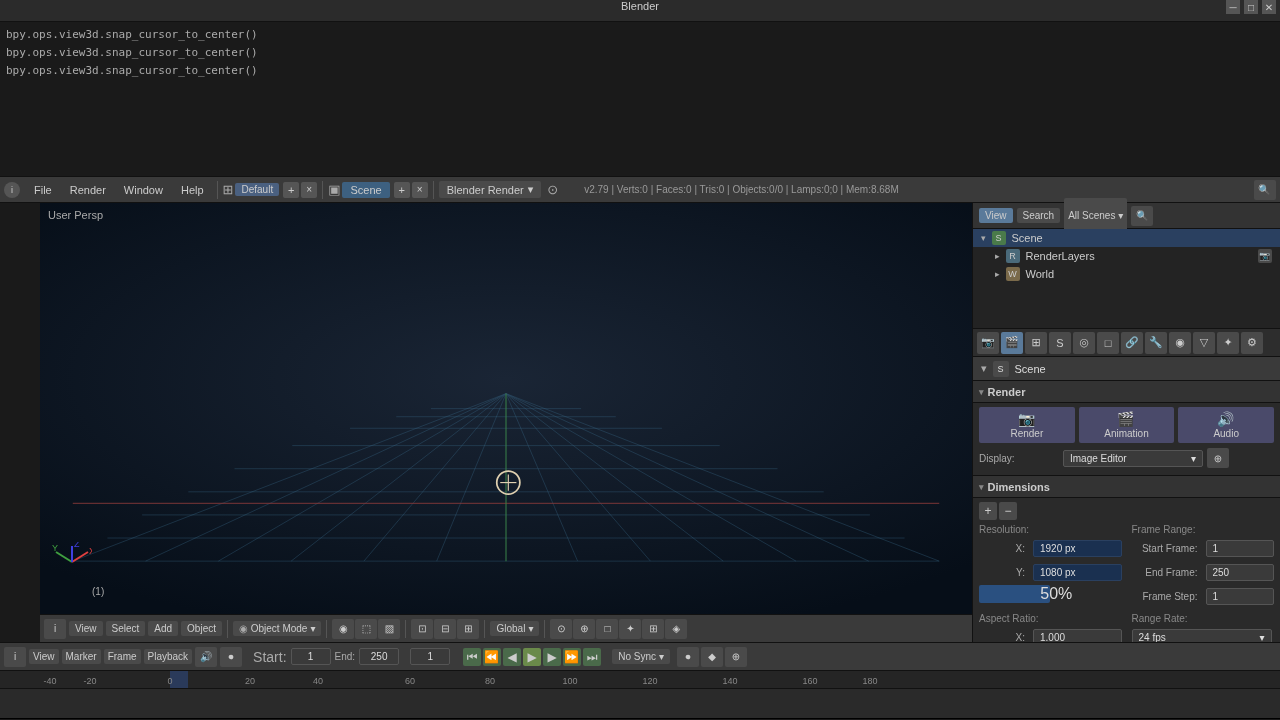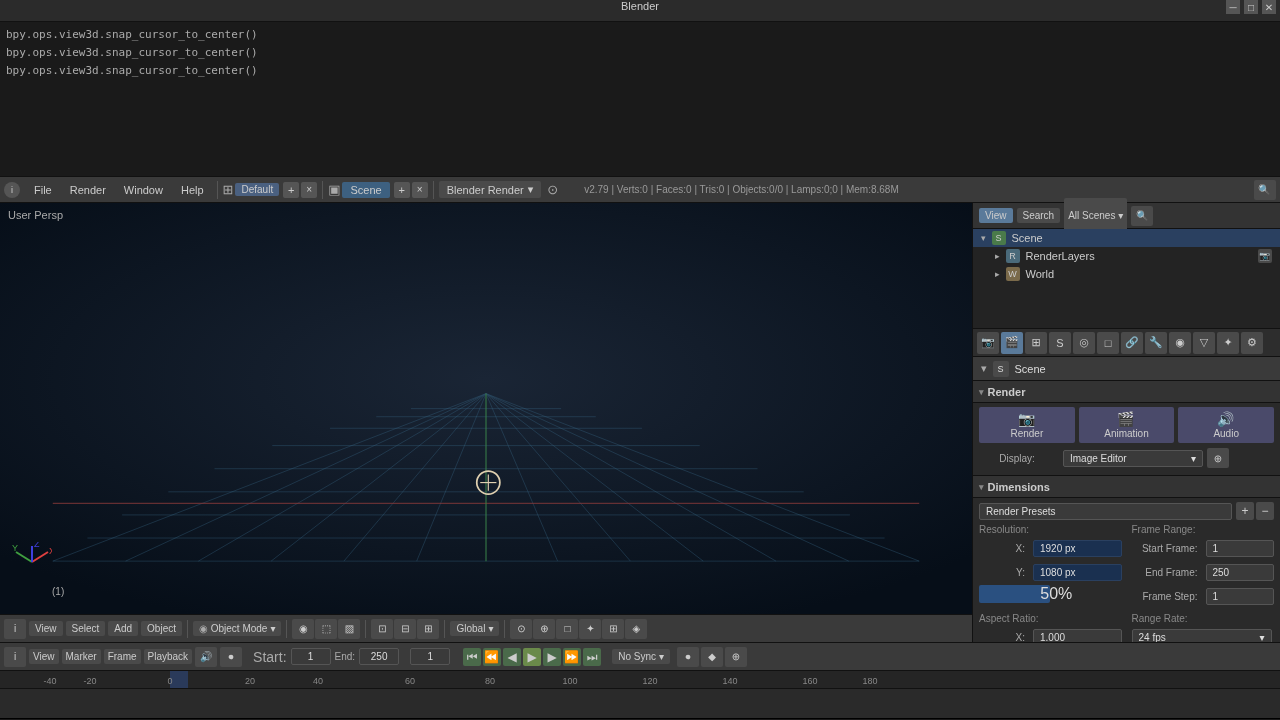--- a/index.html
+++ b/index.html
@@ -31,20 +31,21 @@
     .plus-btn { width: 16px; height: 16px; background: #555; border-radius: 2px; display: flex; align-items: center; justify-content: center; font-size: 11px; cursor: pointer; margin-left: 2px; }
     .x-btn { width: 16px; height: 16px; background: #555; border-radius: 2px; display: flex; align-items: center; justify-content: center; font-size: 10px; cursor: pointer; }
 
     
     #main { display: flex; height: calc(720px - 22px - 155px - 26px - 28px - 28px - 22px); }
 
     
     #viewport {
       flex: 1; position: relative; background: radial-gradient(ellipse at center, #1a2535 0%, #0d1520 60%, #060e18 100%);
       overflow: hidden;
+      margin-left: 40px;
     }
     #viewport-label { position: absolute; top: 6px; left: 8px; font-size: 11px; color: #aaa; }
     #viewport-axes { position: absolute; bottom: 60px; left: 20px; }
     #viewport-frame-label { position: absolute; bottom: 45px; left: 52px; font-size: 10px; color: #aaa; }
 
     
     #viewport-toolbar {
       position: absolute; bottom: 0; left: 0; right: 0; height: 28px;
       background: #3a3a3a; border-top: 1px solid #111; display: flex; align-items: center; padding: 0 4px; gap: 3px;
     }
@@ -83,21 +84,21 @@
 
     
     #props-content { flex: 1; overflow-y: auto; overflow-x: hidden; background: #2a2a2a; }
     .section-header {
       height: 22px; background: #333; display: flex; align-items: center; padding: 0 6px; gap: 4px;
       cursor: pointer; border-bottom: 1px solid #111; font-size: 11px; font-weight: bold;
     }
     .section-header .arrow { color: #888; font-size: 9px; }
     .section-body { padding: 4px 6px; background: #2a2a2a; border-bottom: 1px solid #111; }
     .prop-row { display: flex; align-items: center; height: 22px; gap: 4px; margin-bottom: 2px; }
-    .prop-label { width: 80px; color: #aaa; font-size: 10px; text-align: center; padding-right: 4px; }
+    .prop-label { width: 80px; color: #aaa; font-size: 10px; text-align: left; padding-right: 4px; }
     .prop-value-wide { width: 140px; padding: 2px 6px; background: #3a3a3a; border: 1px solid #555; border-radius: 2px; color: #ddd; font-size: 10px; cursor: pointer; display: flex; align-items: center; justify-content: space-between; }
     .render-buttons { display: flex; gap: 4px; margin-bottom: 4px; }
     .render-btn { flex: 1; padding: 4px; background: #4a4a6a; border-radius: 2px; cursor: pointer; text-align: center; font-size: 10px; color: #ccc; display: flex; flex-direction: column; align-items: center; gap: 1px; }
     .render-btn .icon { font-size: 14px; }
     .render-presets-row { display: flex; align-items: center; gap: 4px; margin-bottom: 4px; }
     .render-presets-btn { flex: 1; padding: 2px 6px; background: #3a3a3a; border: 1px solid #555; border-radius: 2px; color: #ddd; font-size: 10px; }
     .plus-minus { display: flex; gap: 2px; }
     .pm-btn { width: 18px; height: 18px; background: #4a4a4a; border-radius: 2px; cursor: pointer; display: flex; align-items: center; justify-content: center; font-size: 12px; }
     .two-col { display: flex; gap: 10px; }
     .col { flex: 1; }
@@ -370,21 +371,20 @@
         </div>
       </div>
 
       <div class="section-header">
         <span class="arrow">▾</span>
         <span>Dimensions</span>
       </div>
       <div class="section-body">
 
         <div class="render-presets-row">
-          <div class="render-presets-btn">Render Presets</div>
           <div class="plus-minus">
             <div class="pm-btn">+</div>
             <div class="pm-btn">−</div>
           </div>
         </div>
 
         <div class="two-col">
           <div class="col">
             <div class="col-label">Resolution:</div>
             <div class="prop-row">

